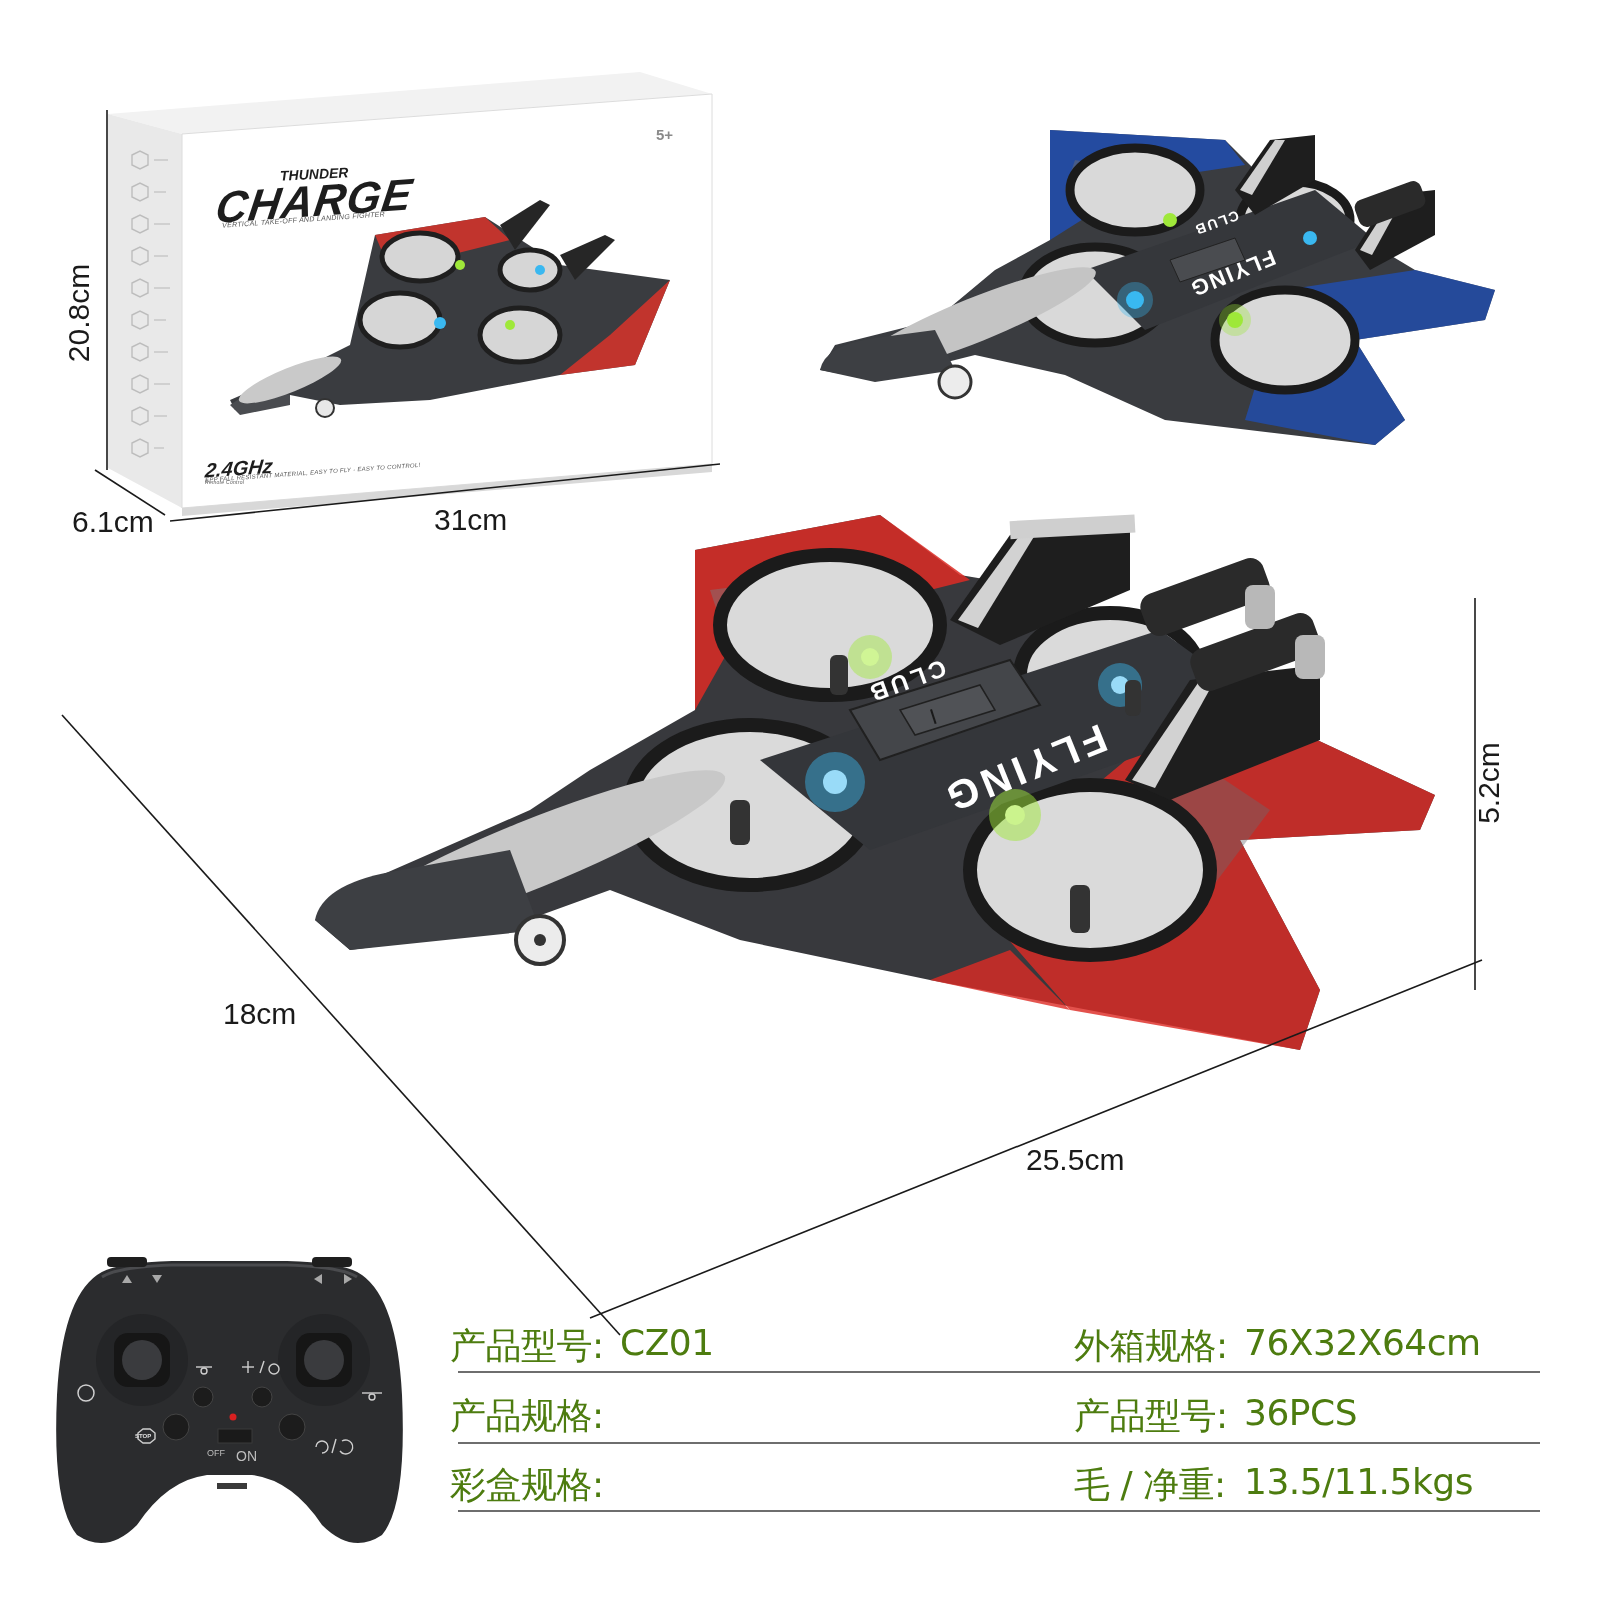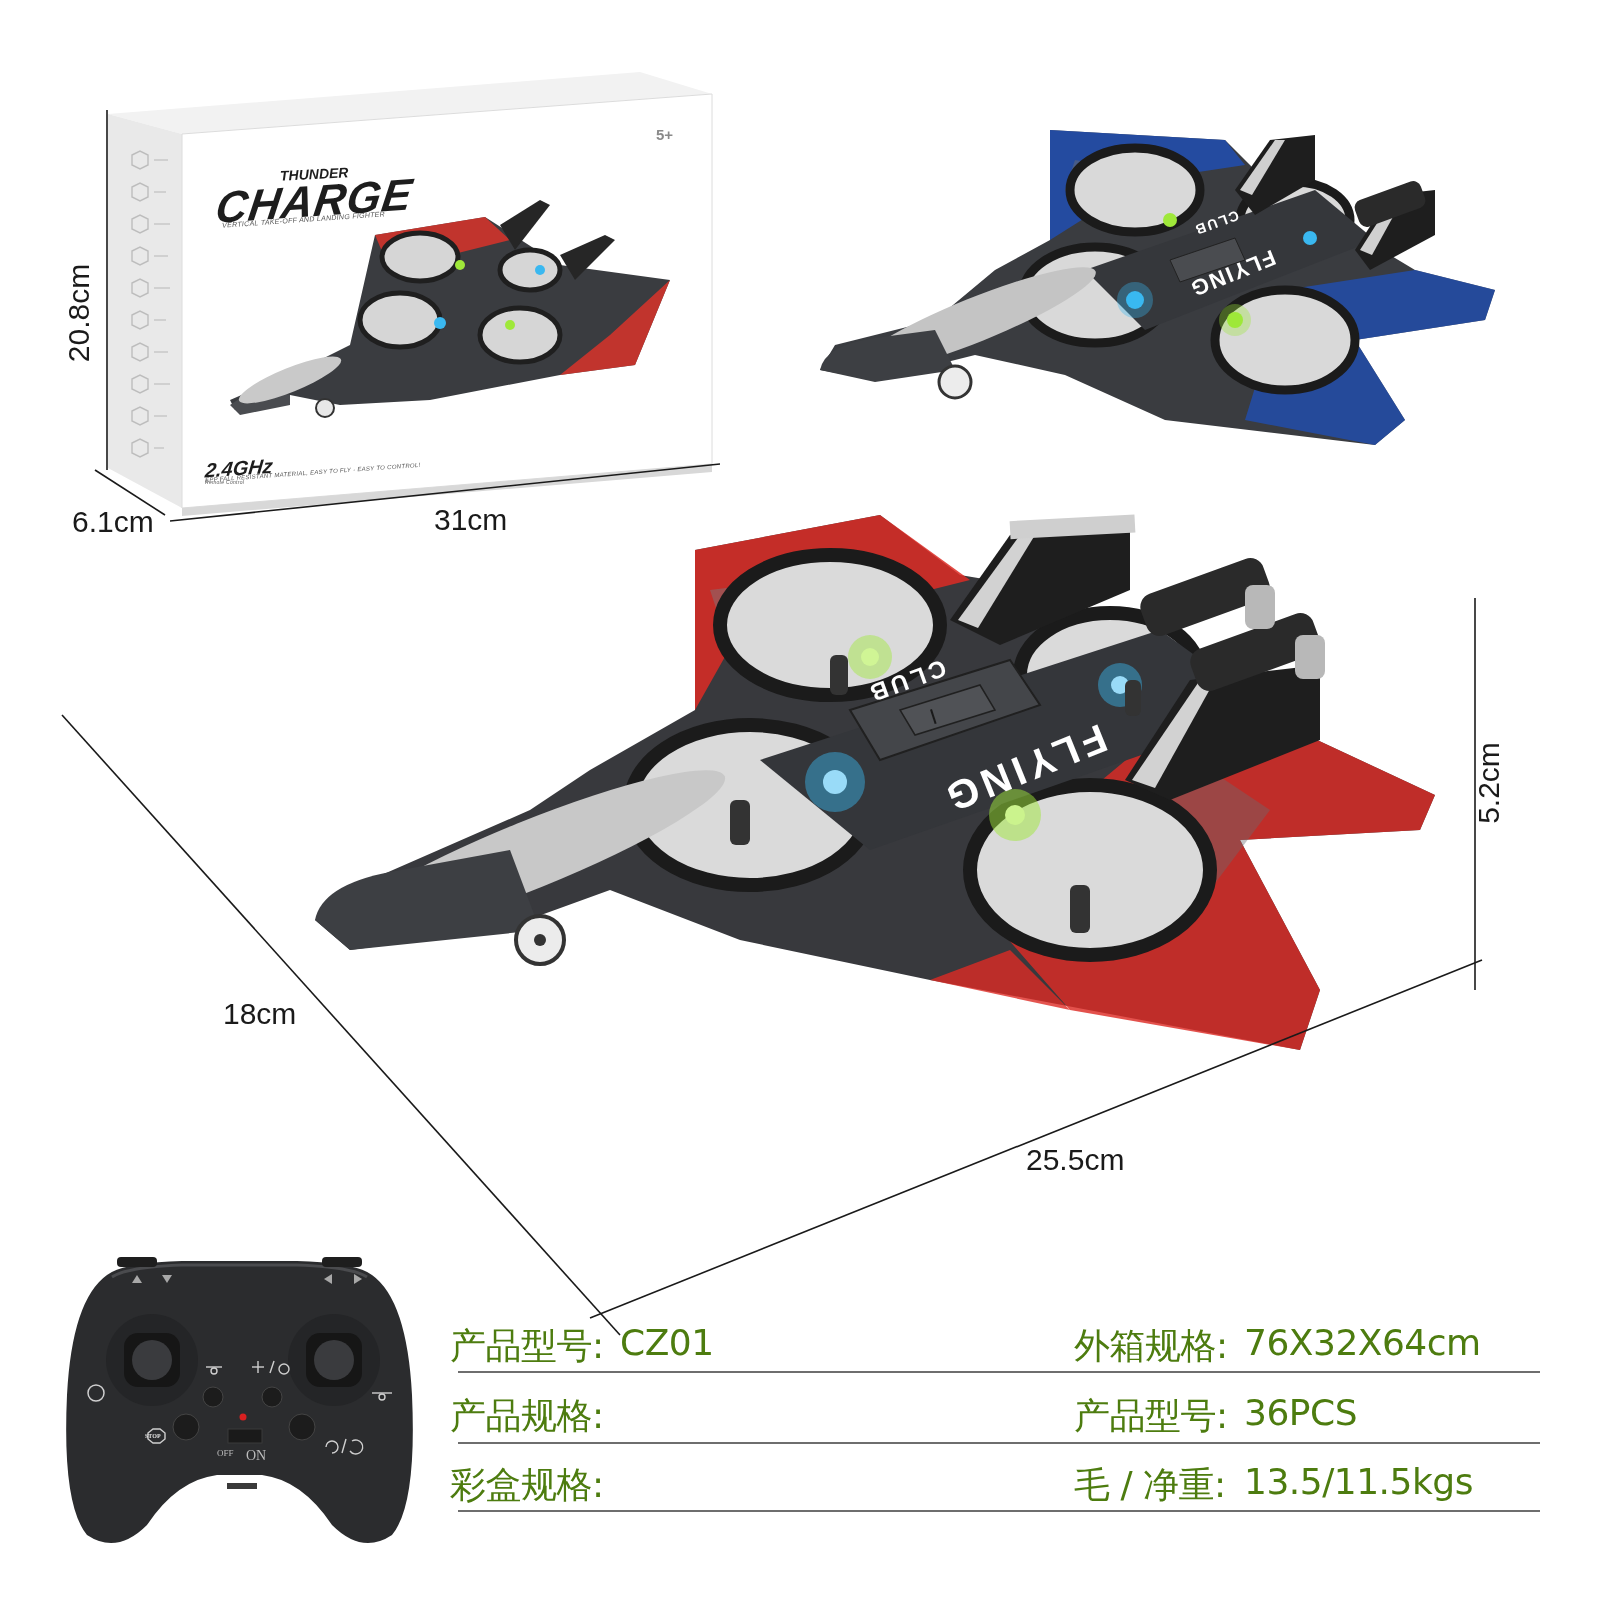--- a/index.html
+++ b/index.html
@@ -186,21 +186,21 @@
   </g>
 </svg>
 
 <div class="dim-label vert" style="left:30px;top:296px;">20.8cm</div>
 <div class="dim-label" style="left:72px;top:505px;">6.1cm</div>
 <div class="dim-label" style="left:434px;top:503px;">31cm</div>
 <div class="dim-label" style="left:223px;top:997px;">18cm</div>
 <div class="dim-label" style="left:1026px;top:1143px;">25.5cm</div>
 <div class="dim-label vert" style="left:1448px;top:766px;">5.2cm</div>
 
-<div class="abs" style="left:62px;top:1255px;width:355px;height:295px;font-family:Liberation Serif, serif;">
+<div class="abs" style="left:52px;top:1255px;width:355px;height:295px;">
   <svg width="355" height="295" viewBox="0 0 355 295">
     <path d="M45,20 Q60,8 120,6 L235,6 Q295,8 310,20 Q345,45 350,140 Q355,250 330,280 Q300,300 270,270 Q240,225 200,220 L155,220 Q115,225 85,270 Q55,300 25,280 Q0,250 5,140 Q10,45 45,20 Z" fill="#2b2c2e"></path>
     <path d="M50,22 Q65,12 120,10 L235,10 Q290,12 305,22" stroke="#4a4b4e" stroke-width="3" fill="none"></path>
     <rect x="55" y="2" width="40" height="10" rx="4" fill="#1e1e1e"></rect>
     <rect x="260" y="2" width="40" height="10" rx="4" fill="#1e1e1e"></rect>
 
     <polygon points="70,28 75,20 80,28" fill="#a8a8a8"></polygon>
     <polygon points="100,20 105,28 110,20" fill="#a8a8a8"></polygon>
     <polygon points="262,24 270,19 270,29" fill="#a8a8a8"></polygon>
     <polygon points="292,19 300,24 292,29" fill="#a8a8a8"></polygon>

